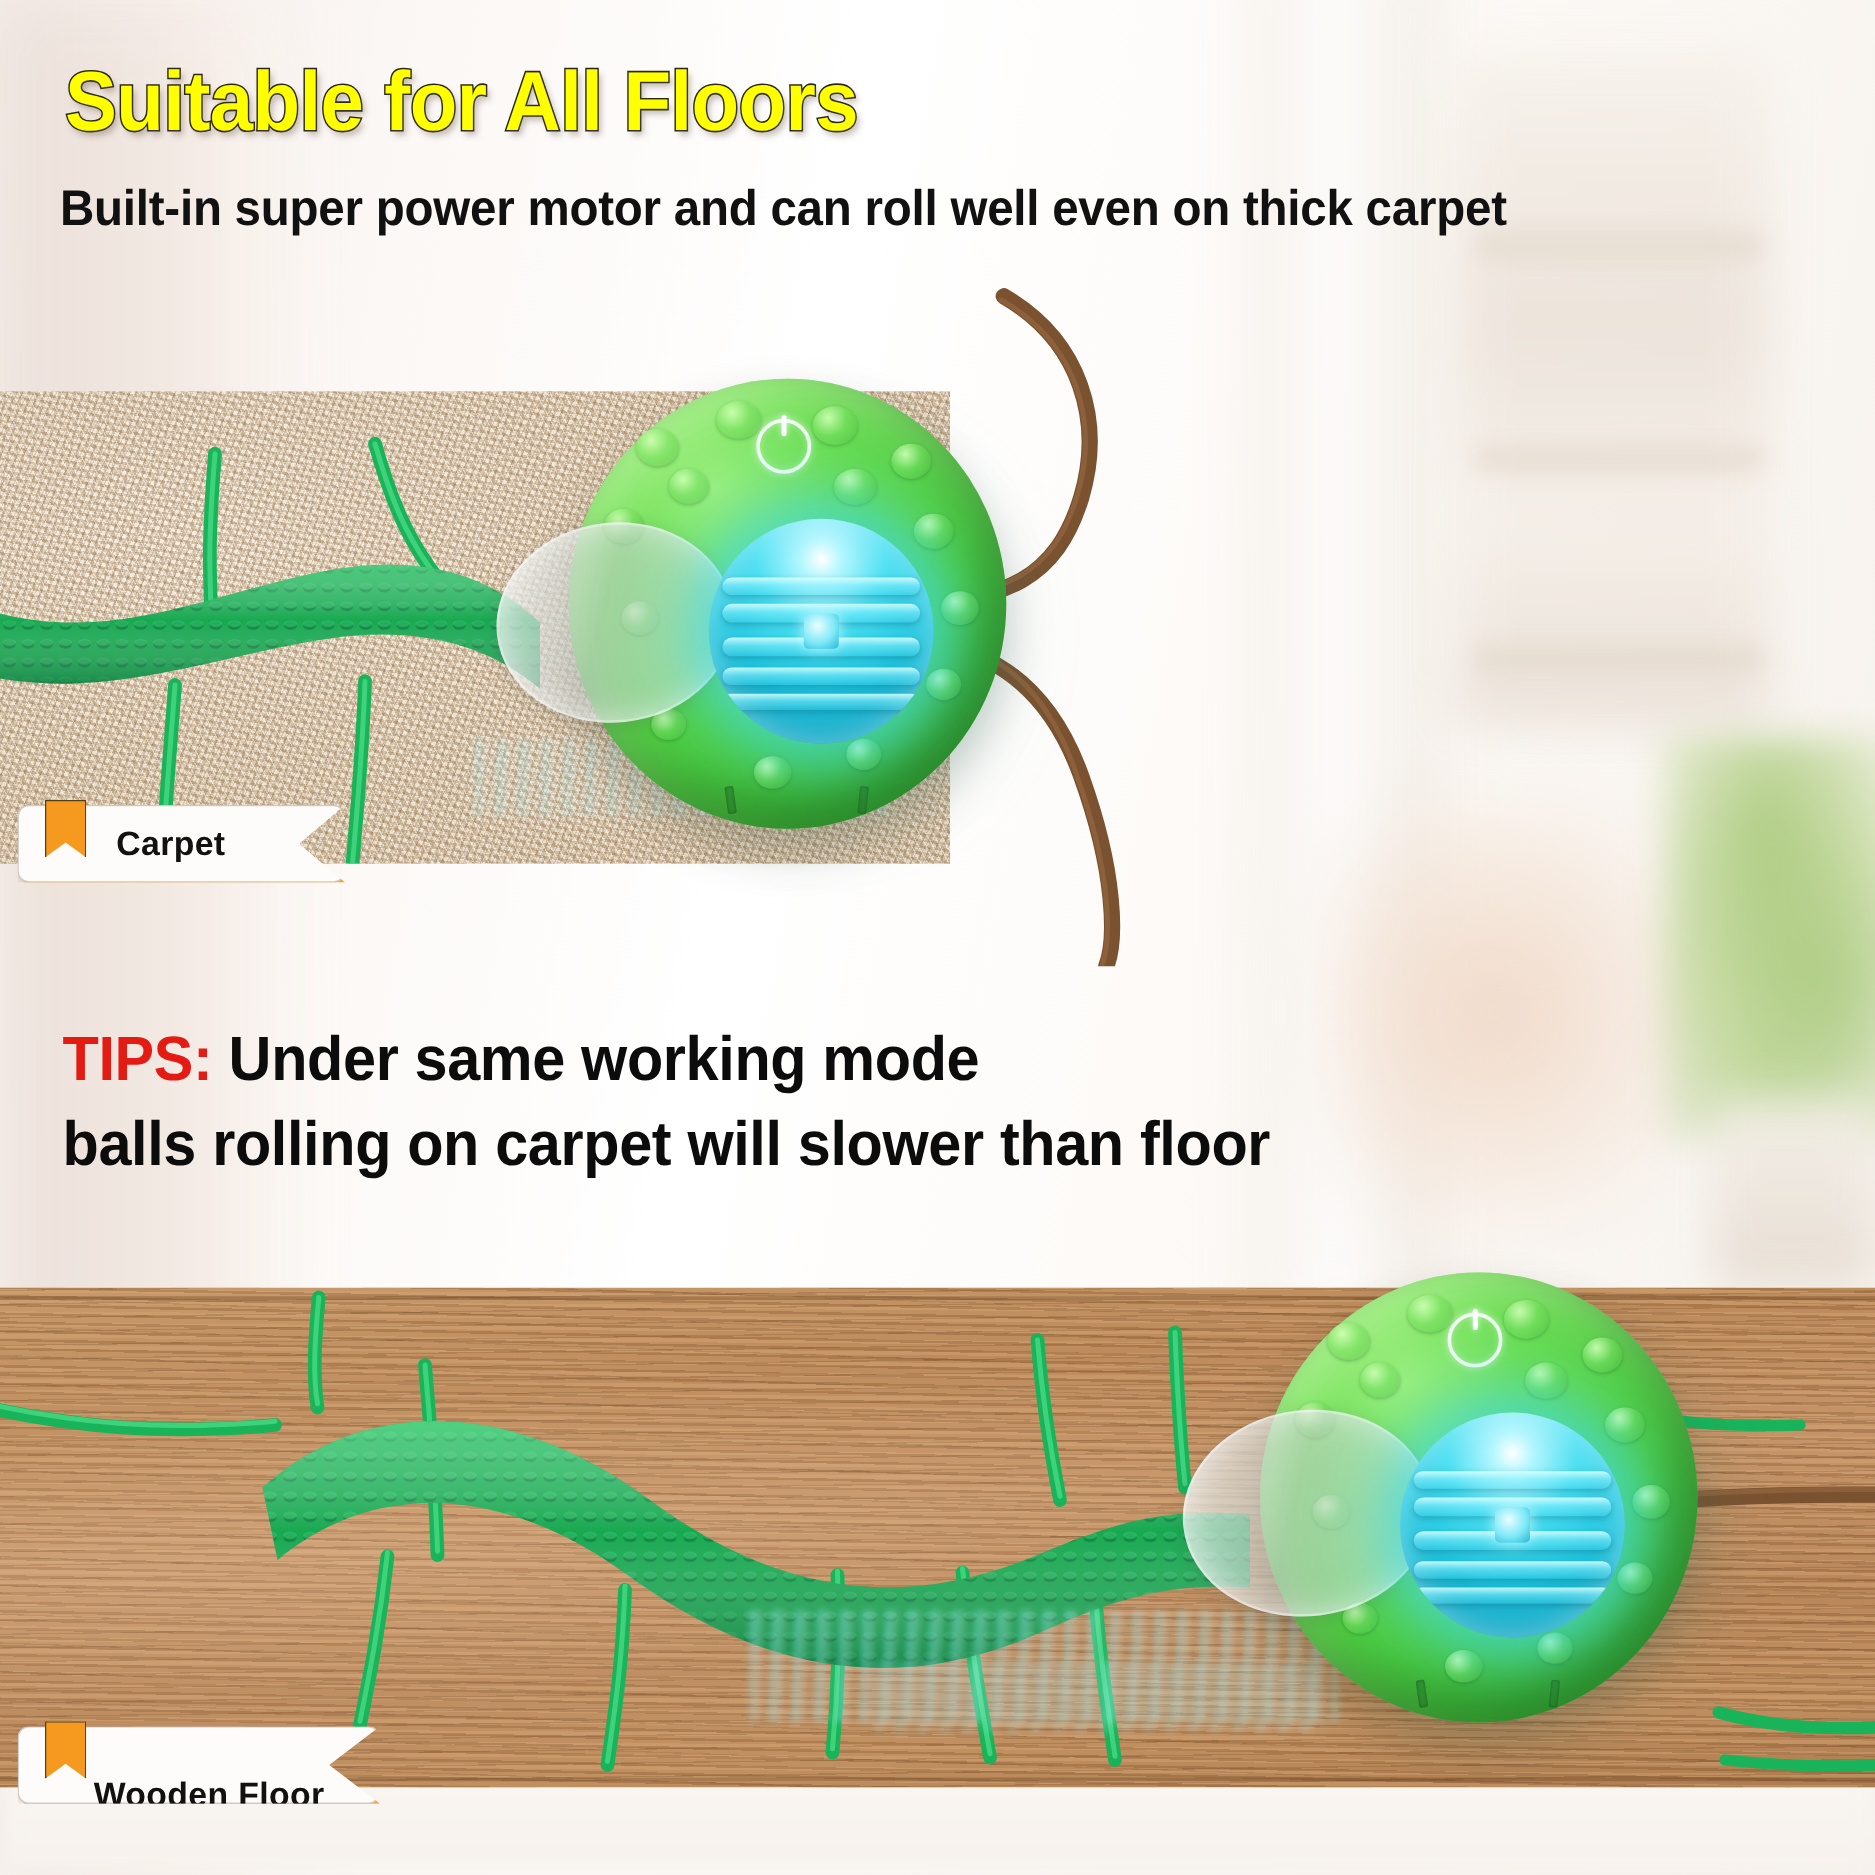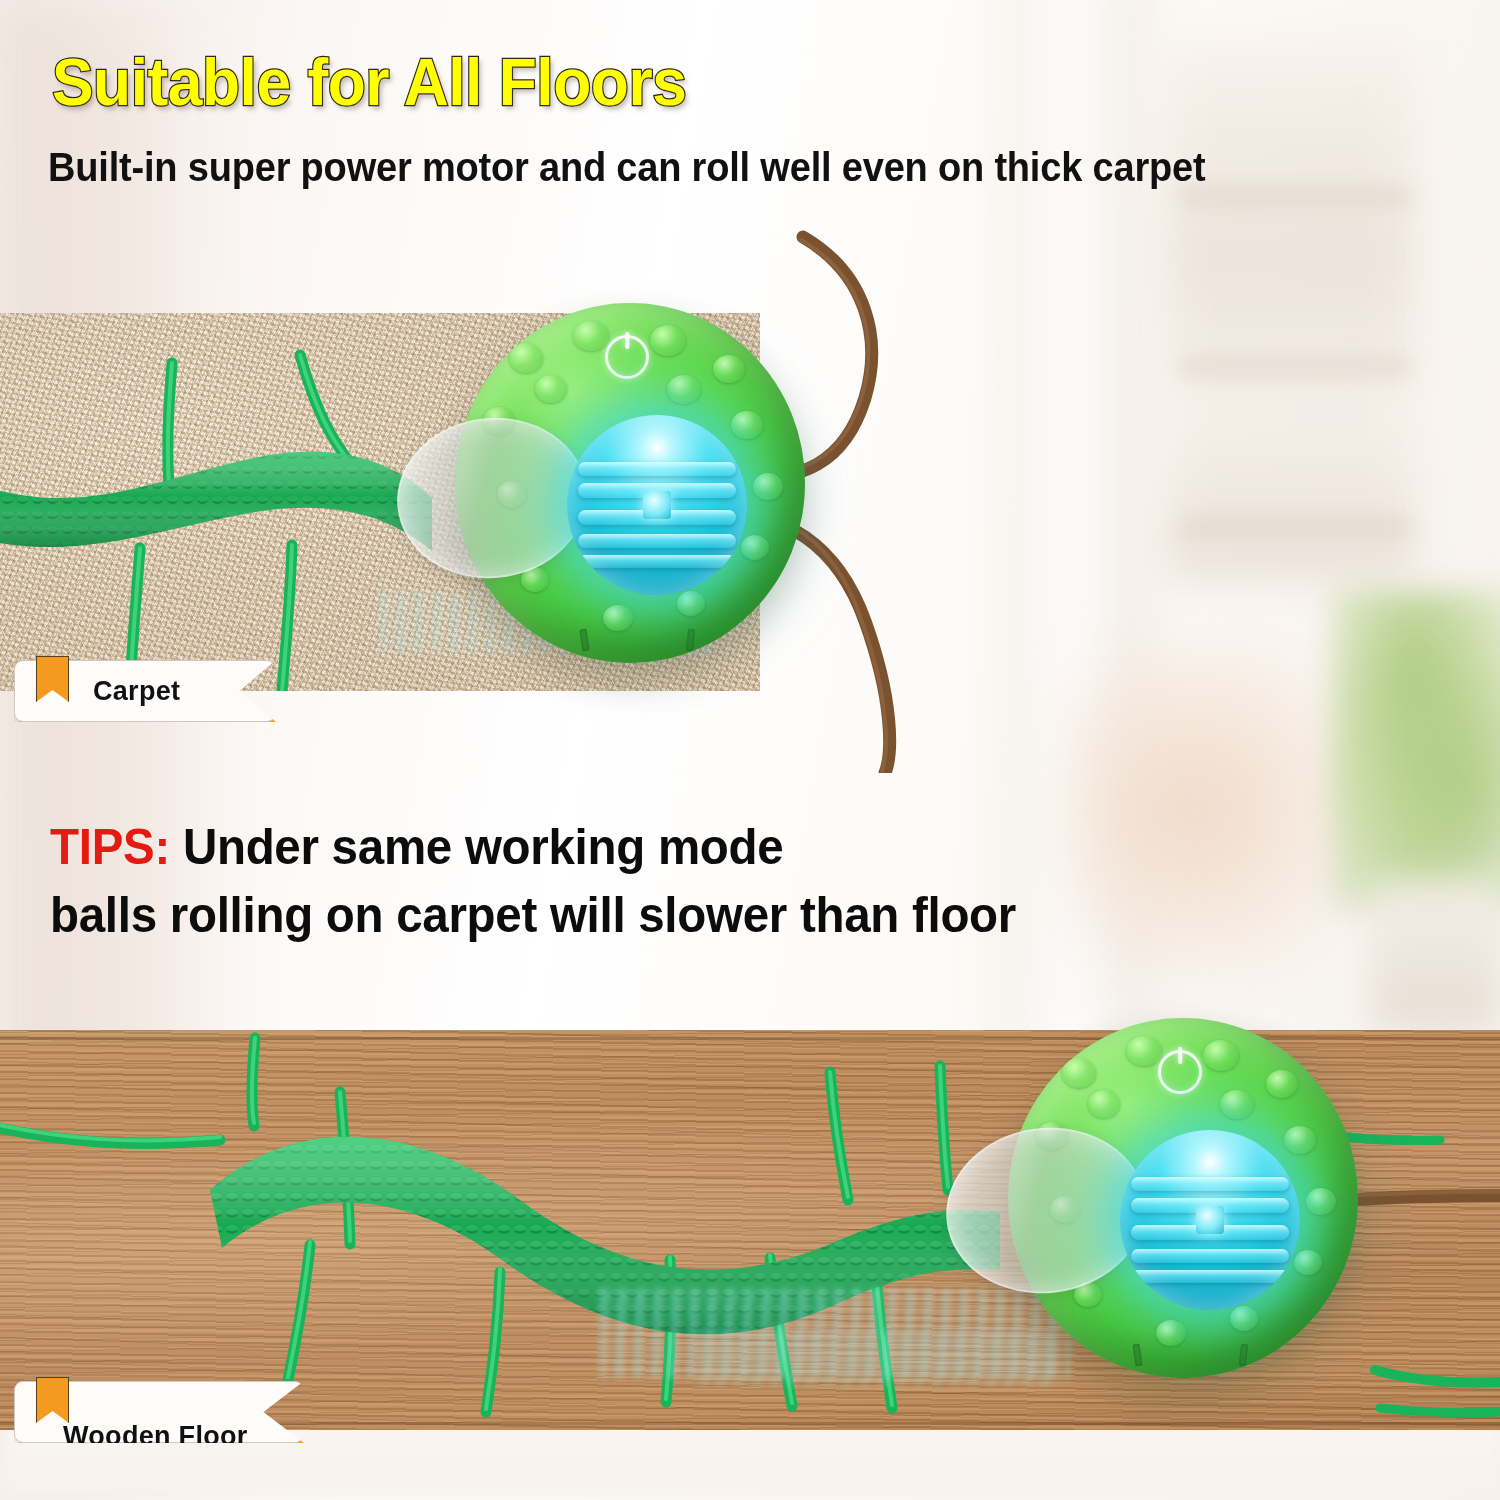--- a/index.html
+++ b/index.html
@@ -226,23 +226,23 @@
     background:#f59a1f;
     border:1.5px solid #55401a;
     clip-path:polygon(0 0, 100% 0, 100% 100%, 50% 74%, 0 100%);
   }
   .badge-label {
     position:absolute; left:78px;
     font-size:27px; font-weight:bold; color:#111;
     font-family:"Liberation Sans Narrow","Liberation Sans", sans-serif;
     letter-spacing:.3px; white-space:nowrap;
   }
-  #carpet-badge { left:14px; top:660px; width:262px; }
+  #carpet-badge { left:14px; top:644px; width:262px; }
   #wood-badge   { left:14px; top:1381px; width:290px; }
-  #wood-badge .badge-label { left:48px;margin-top:48px; }
+  #wood-badge .badge-label { left:60px;margin-top:48px; }
 </style>
 </head>
 <body>
 
 <div id="bg-room">
   <div class="bg-base"></div>
   <div class="bg-wall-l"></div>
   <div class="bg-pillar"></div>
   <div class="bg-shelf"></div>
   <div class="bg-shelf-line" style="top:190px;"></div>

